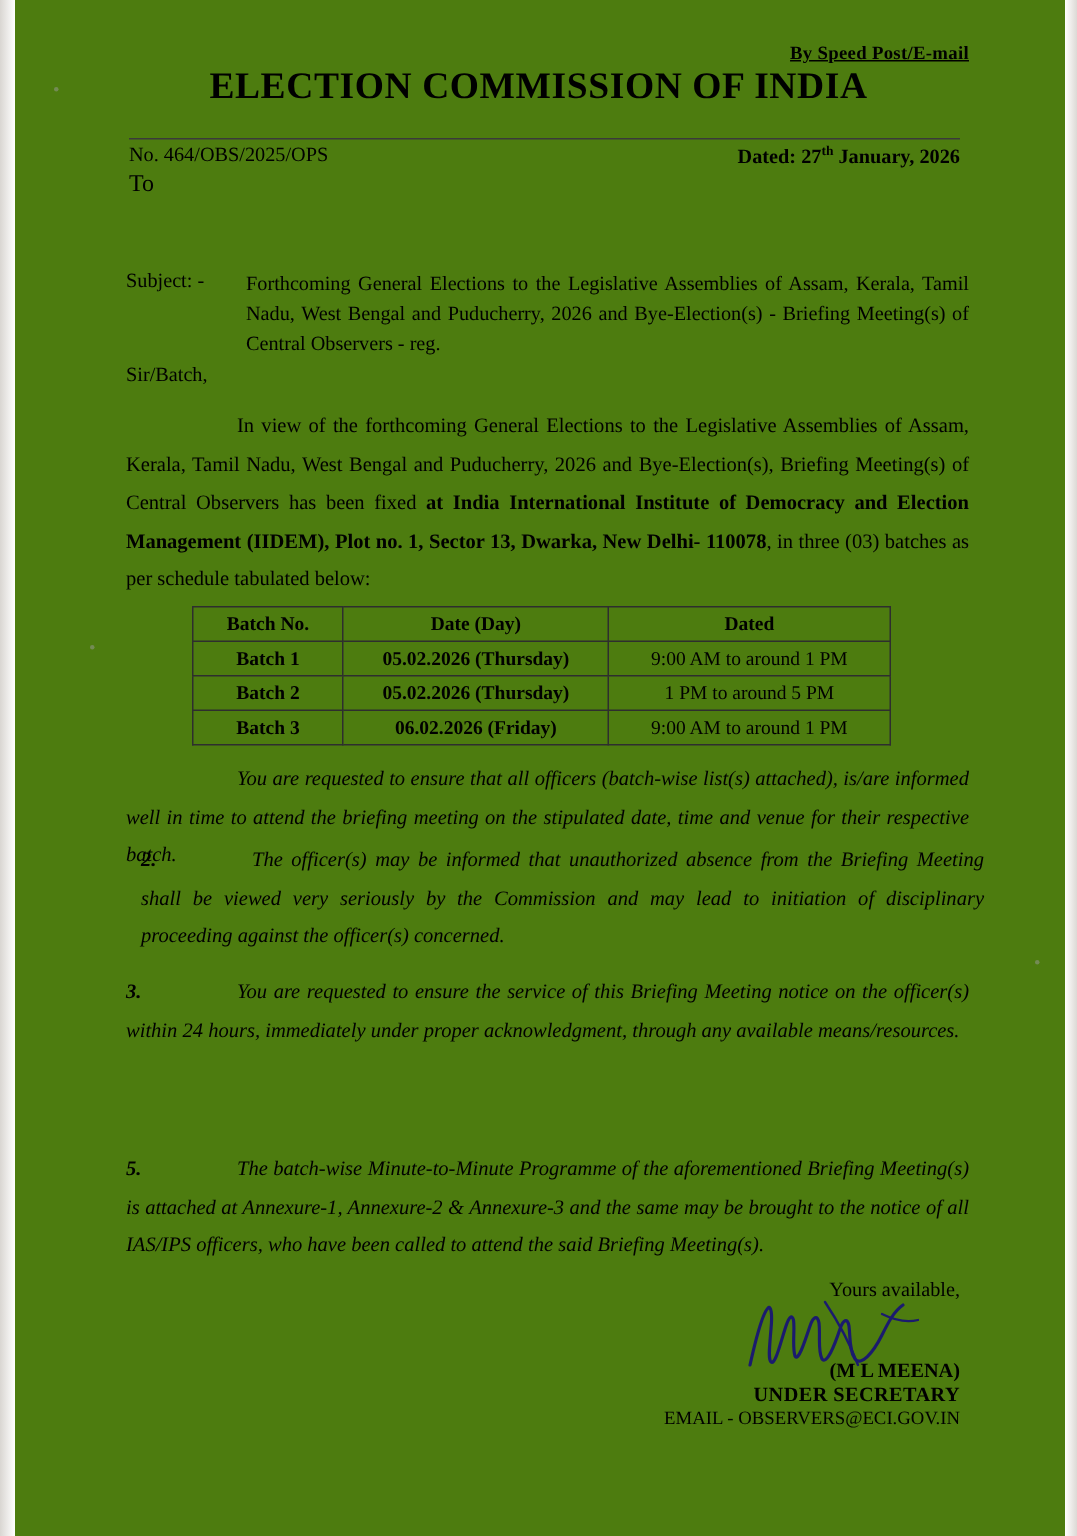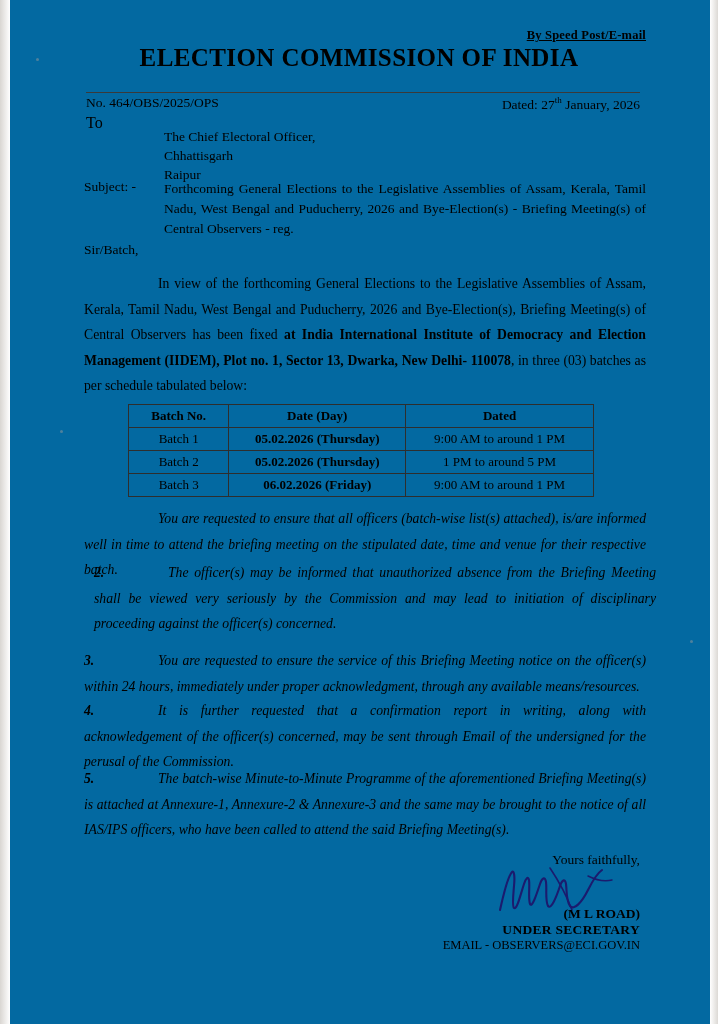--- a/index.html
+++ b/index.html
@@ -7,21 +7,21 @@
     padding: 0;
     background: #8a8a8a;
   }
   body {
     font-family: "Liberation Serif", serif;
   }
   .page {
     position: relative;
     width: 718px;
     height: 1024px;
-    background: #0369a1;
+    background: #4d7c0f;
     overflow: hidden;
     box-sizing: border-box;
   }
   
   .page::before {
     content: "";
     position: absolute;
     left: 0; top: 0; bottom: 0;
     width: 10px;
     background: linear-gradient(to right, #d9d6d2, #ffffff);
@@ -80,20 +80,21 @@
     position: absolute;
     left: 86px;
     top: 95px;
     font-size: 13.5px;
   }
   .dateline {
     position: absolute;
     right: 78px;
     top: 95px;
     font-size: 13.5px;
+    font-weight: bold;
   }
   .dateline sup { font-size: 9px; }
   .to {
     position: absolute;
     left: 86px;
     top: 114px;
     font-size: 16px;
   }
   .addr {
     position: absolute;
@@ -142,21 +143,21 @@
     border-collapse: collapse;
     font-size: 13px;
   }
   table.batches th, table.batches td {
     border: 1px solid #2e2e2e;
     padding: 2px 4px;
     text-align: center;
     height: 18px;
   }
   table.batches th { font-weight: bold; }
-  table.batches td.batch { width: 96px; }
+  table.batches td.batch { width: 96px; font-weight: bold; }
   table.batches td.date { width: 176px; font-weight: bold; }
   table.batches td.time { width: 190px; }
   table.batches th.c1 { width: 96px; }
   table.batches th.c2 { width: 176px; }
   table.batches th.c3 { width: 190px; }
   .para {
     position: absolute;
     left: 84px;
     width: 562px;
     font-size: 13.7px;
@@ -233,25 +234,20 @@
 
     <div class="speedpost">By Speed Post/E-mail</div>
 
     <div class="org-title">ELECTION COMMISSION OF INDIA</div>
     <div class="rule"></div>
 
     <div class="refno">No. 464/OBS/2025/OPS</div>
     <div class="dateline"><span>Dated: 27</span><sup>th</sup><span> January, 2026</span></div>
 
     <div class="to">To</div>
-    <div class="addr">
-      <div>The Chief Electoral Officer,</div>
-      <div>Chhattisgarh</div>
-      <div>Raipur</div>
-    </div>
 
     <div class="subject-label">Subject: -</div>
     <div class="subject-text">Forthcoming General Elections to the Legislative Assemblies of Assam, Kerala, Tamil Nadu, West Bengal and Puducherry, 2026 and Bye-Election(s) - Briefing Meeting(s) of Central Observers - reg.</div>
 
     <div class="salutation">Sir/Batch,</div>
 
     <div class="body-1"><span class="indent"></span><span>In view of the forthcoming General Elections to the Legislative Assemblies of Assam, Kerala, Tamil Nadu, West Bengal and Puducherry, 2026 and Bye-Election(s), Briefing Meeting(s) of Central Observers has been fixed </span><b class="tight">at India International Institute of Democracy and Election Management (IIDEM), Plot no. 1, Sector 13, Dwarka, New Delhi- 110078</b><span>, in three (03) batches as per schedule tabulated below:</span></div>
 
     <table class="batches">
       <thead>
@@ -279,30 +275,29 @@
         </tr>
       </tbody>
     </table>
 
     <div class="para p0"><span class="indent"></span><span>You are requested to ensure that all officers (batch-wise list(s) attached), is/are informed well in time to attend the briefing meeting on the stipulated date, time and venue for their respective batch.</span></div>
 
     <div class="para p2"><span class="num">2.</span><span>The officer(s) may be informed that unauthorized absence from the Briefing Meeting shall be viewed very seriously by the Commission and may lead to initiation of disciplinary proceeding against the officer(s) concerned.</span></div>
 
     <div class="para p3"><span class="num">3.</span><span>You are requested to ensure the service of this Briefing Meeting notice on the officer(s) within 24 hours, immediately under proper acknowledgment, through any available means/resources.</span></div>
 
-    <div class="para p4"><span class="num">4.</span><span>It is further requested that a confirmation report in writing, along with acknowledgement of the officer(s) concerned, may be sent through Email of the undersigned for the perusal of the Commission.</span></div>
 
     <div class="para p5"><span class="num">5.</span><span>The batch-wise Minute-to-Minute Programme of the aforementioned Briefing Meeting(s) is attached at Annexure-1, Annexure-2 &amp; Annexure-3 and the same may be brought to the notice of all IAS/IPS officers, who have been called to attend the said Briefing Meeting(s).</span></div>
 
-    <div class="yours">Yours faithfully,</div>
+    <div class="yours">Yours available,</div>
 
     <svg class="sign" viewBox="0 0 130 48">
       <path d="M8 44 C12 26 16 10 20 6 C22 4 23 10 22 20 C21 32 20 40 22 42 C25 44 28 30 32 18 C34 12 36 10 37 14 C38 20 36 32 38 38 C40 42 44 30 48 18 C50 12 53 10 54 16 C55 24 53 34 56 40 C59 44 64 32 68 20 C70 14 73 12 74 18 C75 26 74 34 78 40 C82 45 90 36 96 24 C100 16 104 8 110 4" fill="none" stroke="#1b1b6e" stroke-width="2.1" stroke-linecap="round"></path>
       <path d="M58 2 C66 14 74 28 80 44" fill="none" stroke="#1b1b6e" stroke-width="1.6" stroke-linecap="round"></path>
       <path d="M96 10 C104 14 112 16 120 14" fill="none" stroke="#1b1b6e" stroke-width="1.5" stroke-linecap="round"></path>
     </svg>
 
-    <div class="signame">(M L ROAD)</div>
+    <div class="signame">(M L MEENA)</div>
     <div class="sigdesig">UNDER SECRETARY</div>
     <div class="sigemail">EMAIL - OBSERVERS@ECI.GOV.IN</div>
 
   </div>
 </div>
 
 </body></html>

